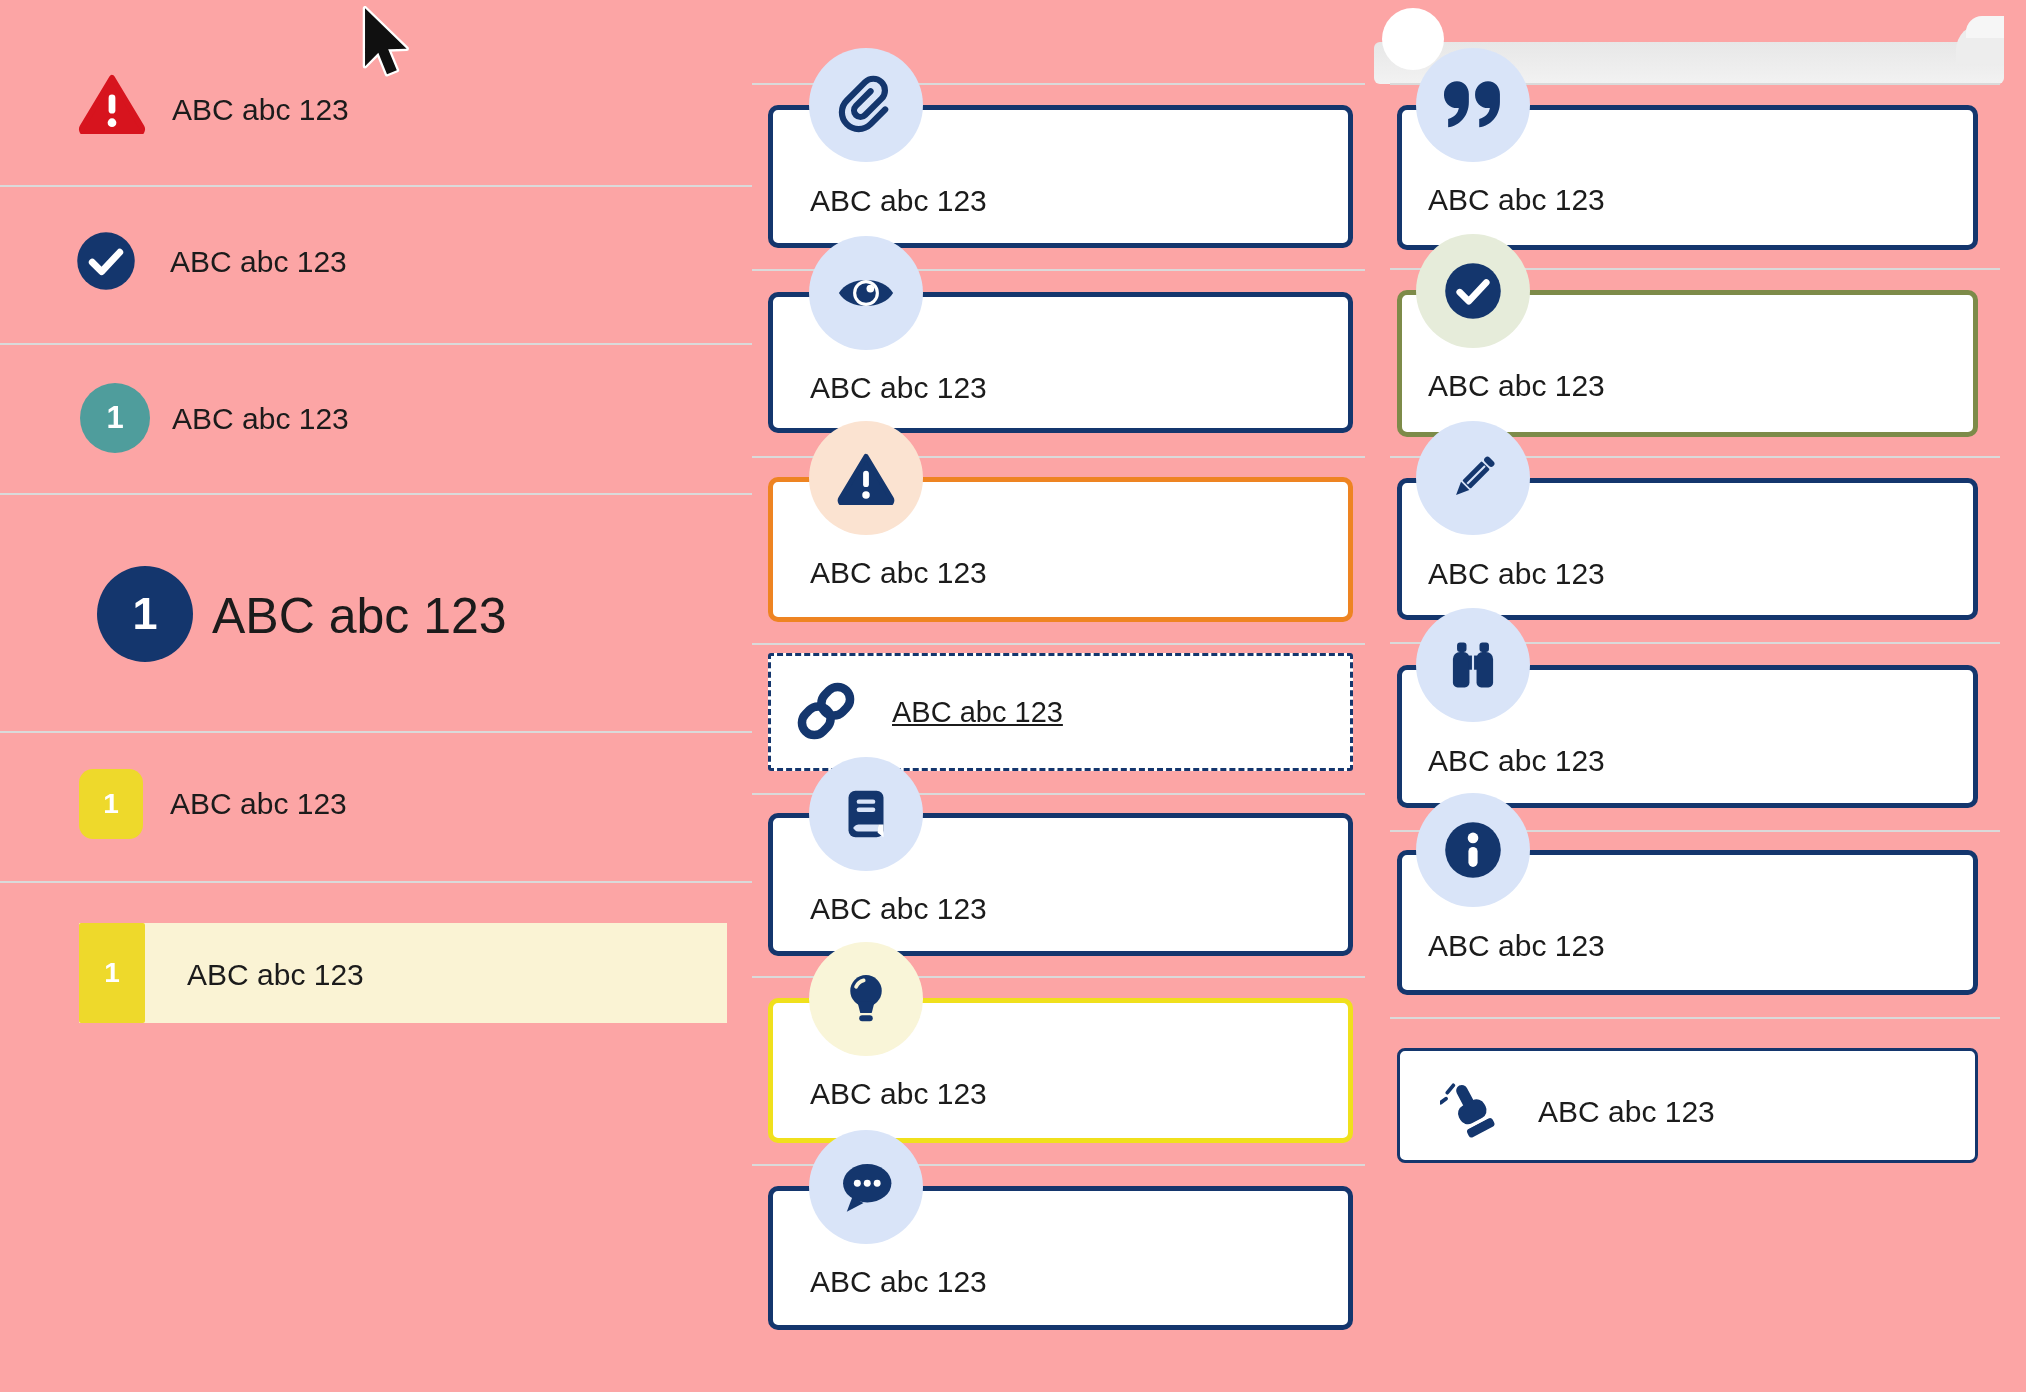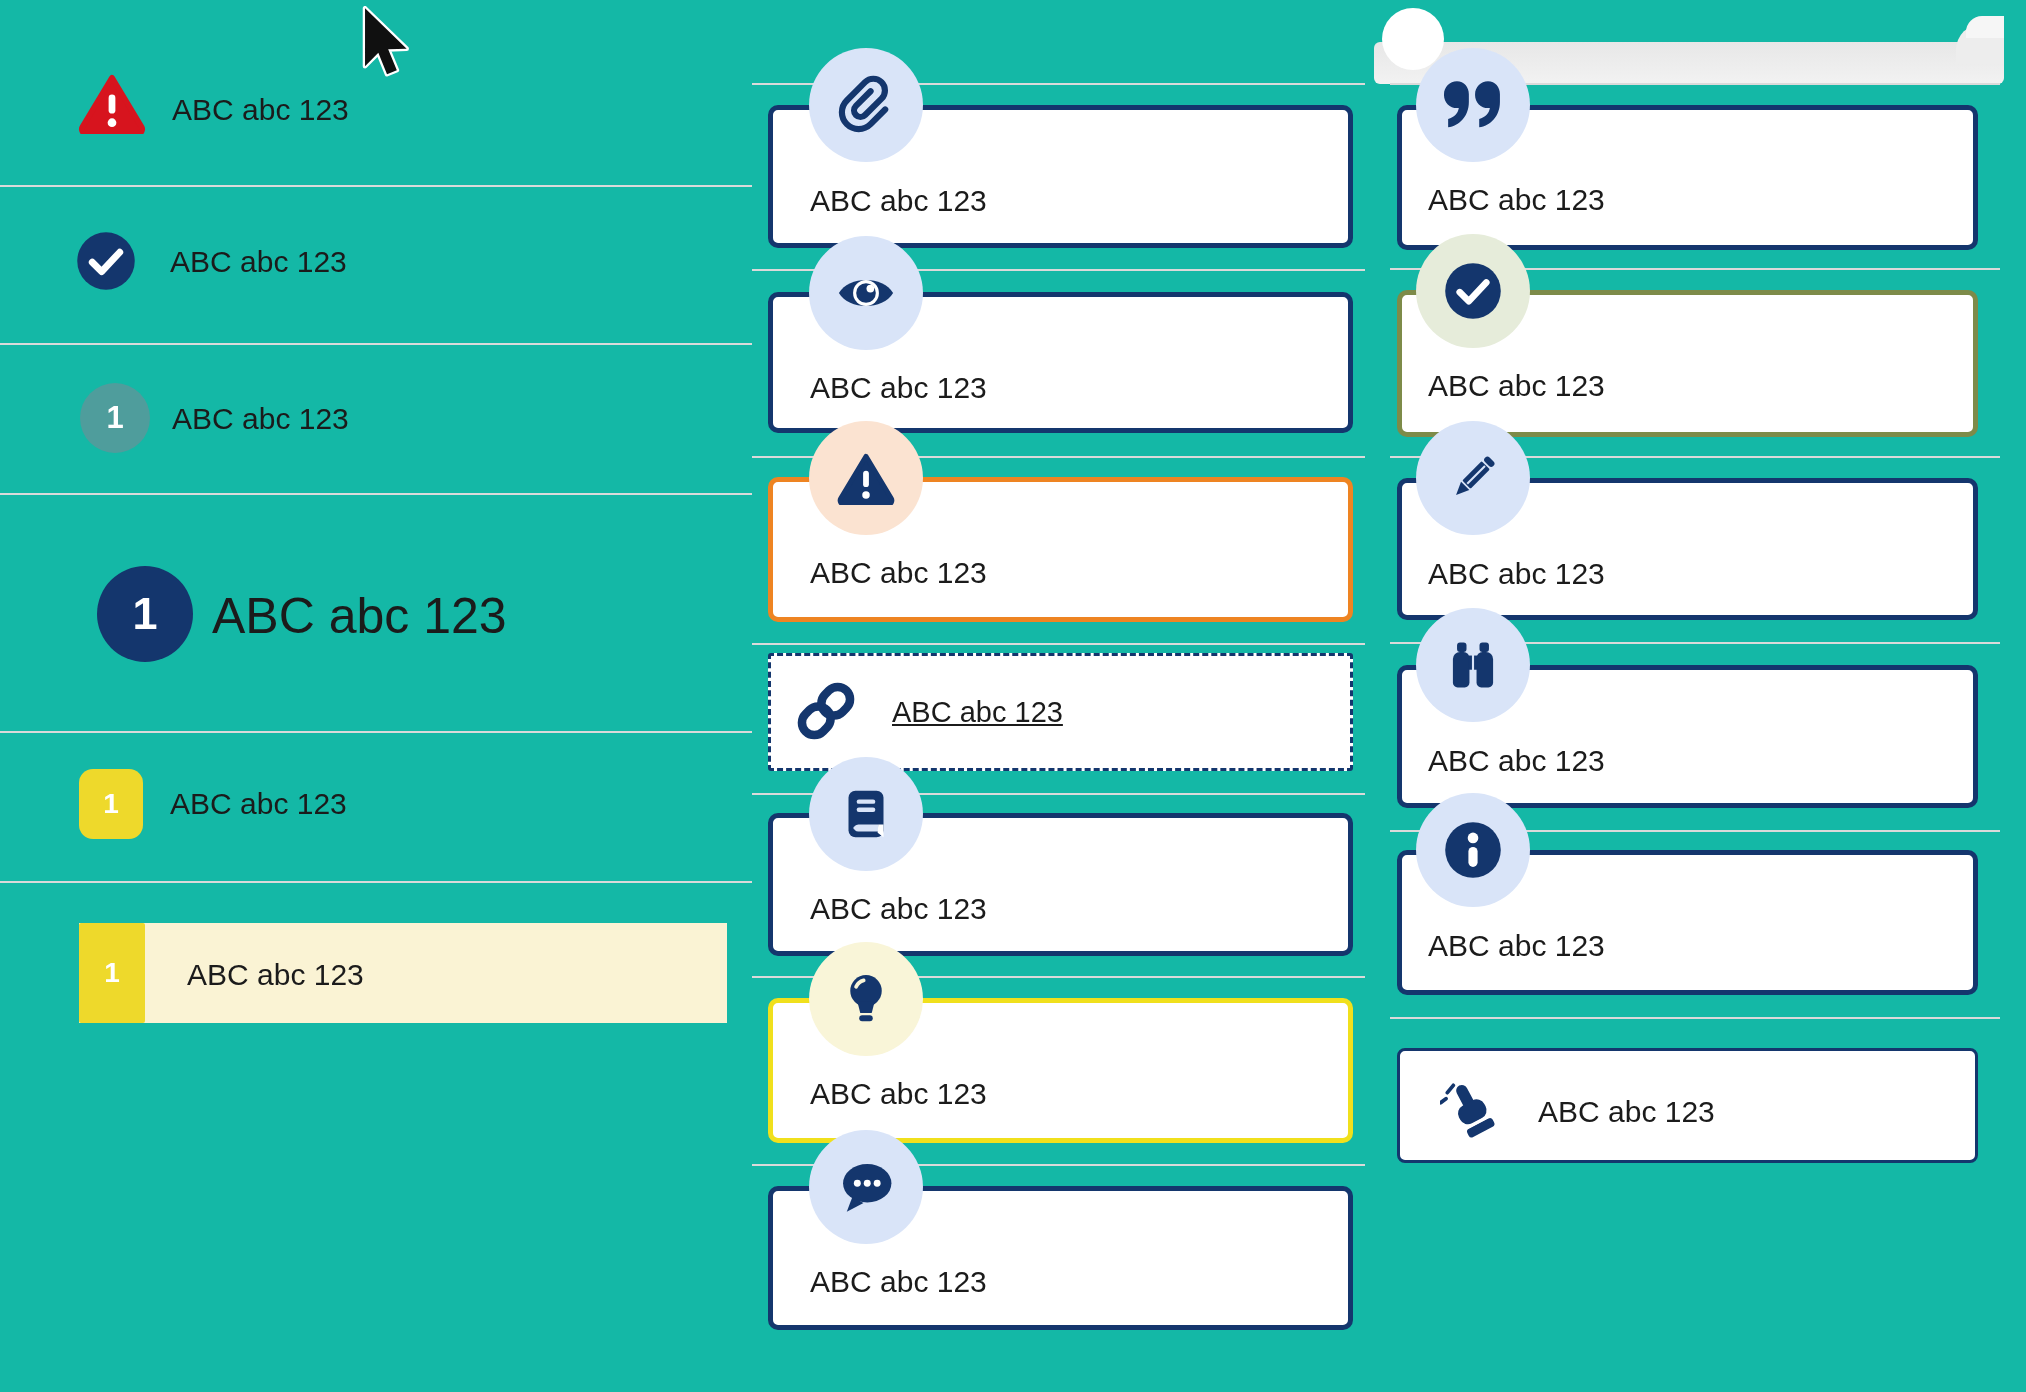--- a/index.html
+++ b/index.html
@@ -1,16 +1,16 @@
 <!DOCTYPE html>
 <html><head>
 <meta charset="utf-8">
 <style>
   html,body{margin:0;padding:0;background:#fff;}
-  .screen{position:relative;width:2026px;height:1392px;overflow:hidden;background:#14b8a6;
+  .screen{position:relative;width:2026px;height:1392px;overflow:hidden;background:#fca5a5;
           font-family:"Liberation Sans",sans-serif;color:#1b1b1b;}
   .divider{position:absolute;height:2px;background:#dadada;}
   .lbl{position:absolute;font-size:30px;line-height:34px;color:#1b1b1b;white-space:nowrap;
        transform:translateY(-50%);}
   .heading{font-size:50px;line-height:54px;font-weight:500;}
   .badge{position:absolute;display:flex;align-items:center;justify-content:center;
          color:#fff;font-weight:bold;}
   .circ{position:absolute;width:114px;height:114px;border-radius:50%;
         display:flex;align-items:center;justify-content:center;}
   .bg-blue{background:#d9e4f8;}

